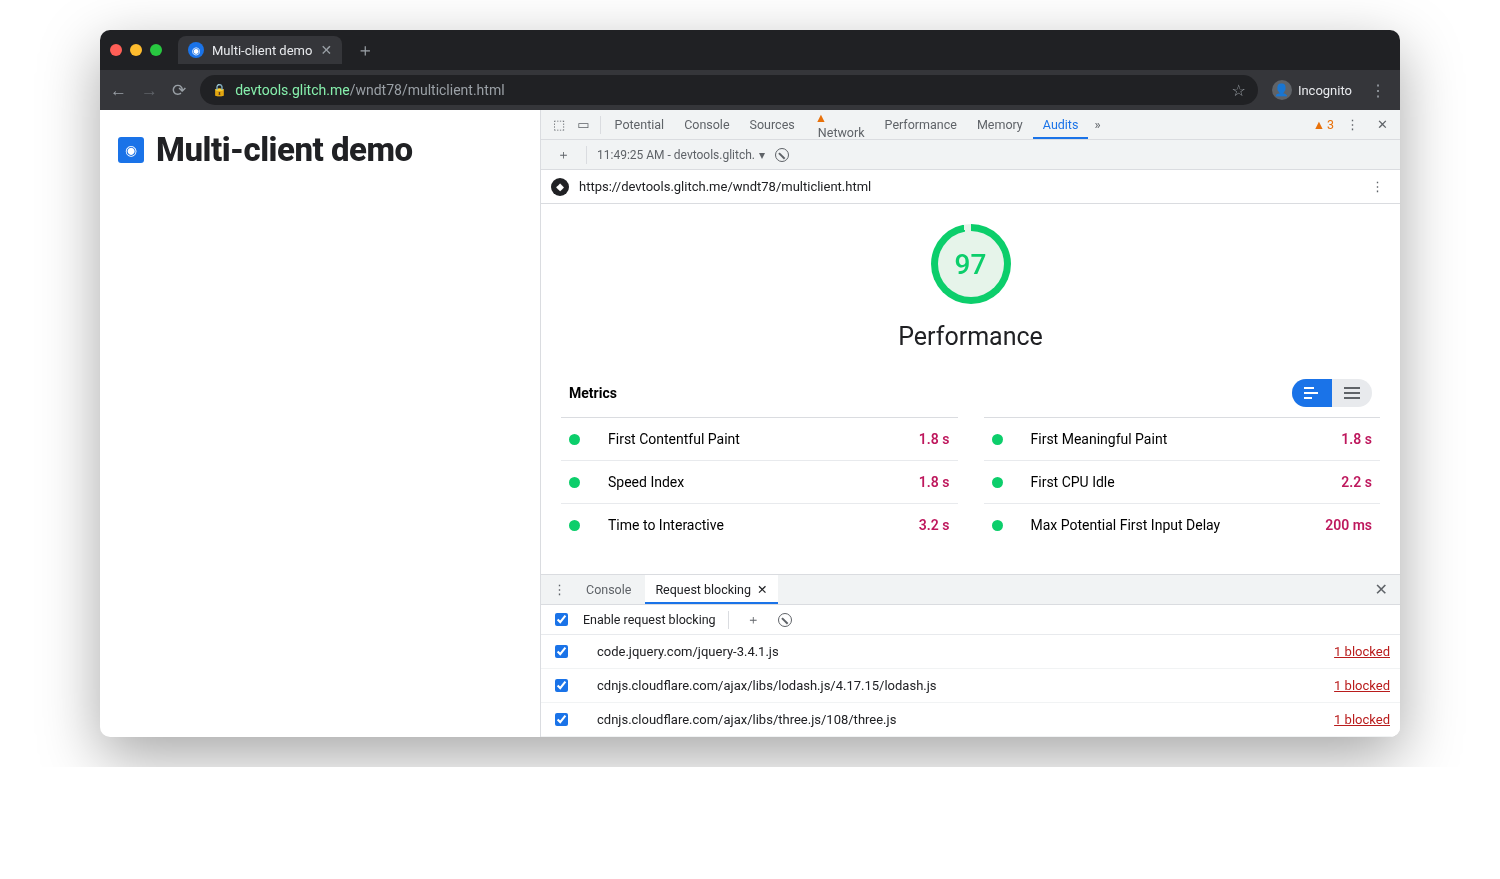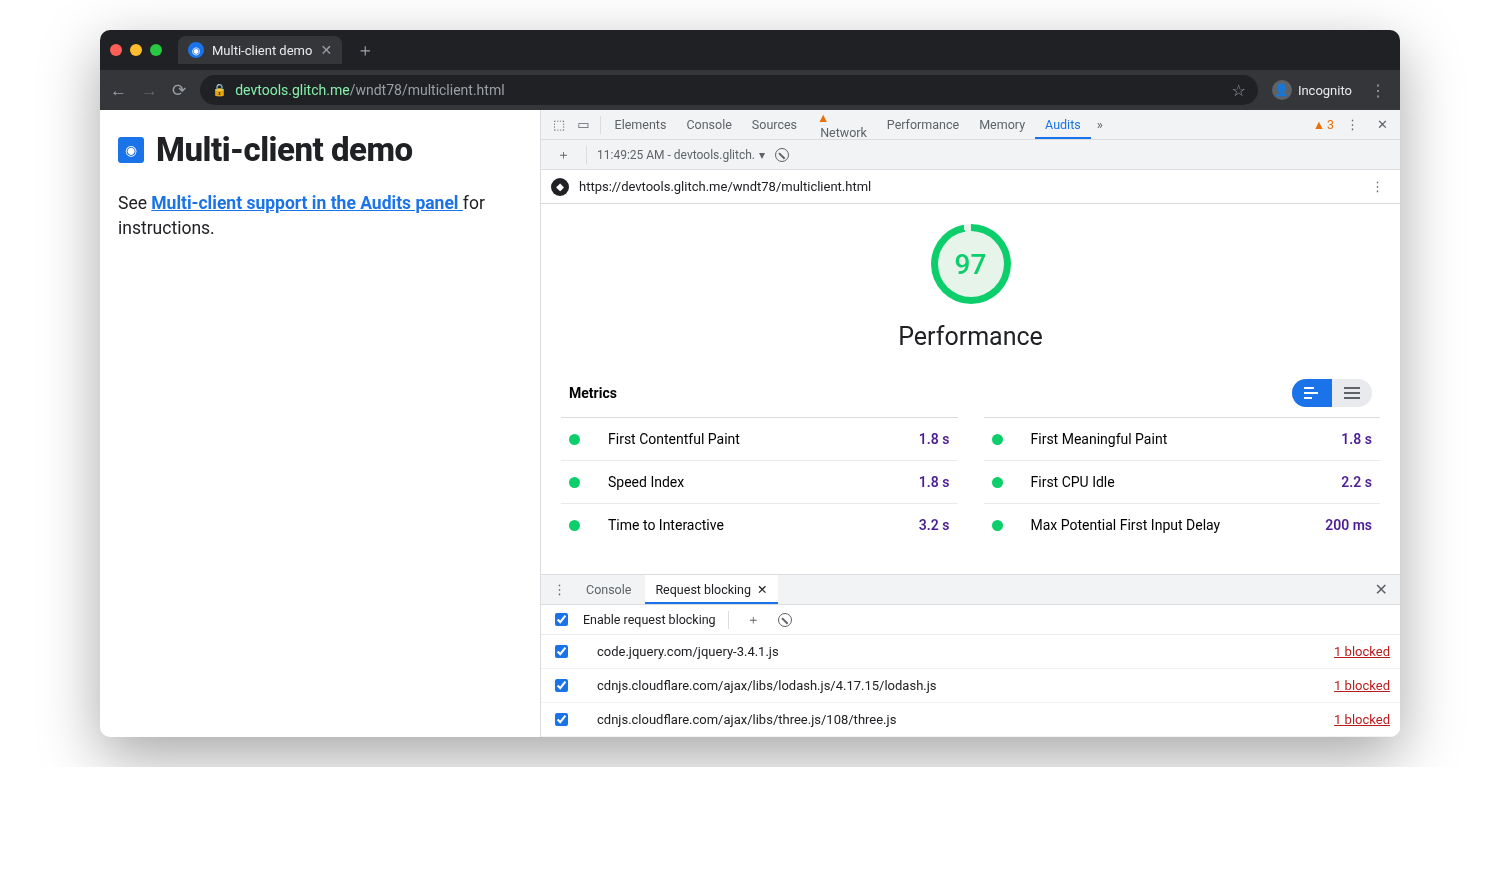--- a/index.html
+++ b/index.html
@@ -65,21 +65,21 @@
   .metrics-head h3 { font-size:14px; font-weight:700; margin:0; }
   .view-toggle { display:flex; background:#e8eaed; border-radius:16px; overflow:hidden; }
   .vt-btn { width:40px; height:28px; display:flex; align-items:center; justify-content:center; cursor:pointer; color:#5f6368; }
   .vt-btn.active { background:#1a73e8; color:#fff; }
 
   .metrics-grid { display:grid; grid-template-columns:1fr 1fr; column-gap:26px; margin-top:10px; }
   .metric-row { display:flex; align-items:center; justify-content:space-between; border-top:1px solid #e8eaed; padding:13px 8px; font-size:14px; }
   .metric-row:nth-child(-n+2){ border-top:1px solid #dadce0; }
   .metric-left { display:flex; align-items:center; gap:28px; }
   .bullet { width:11px; height:11px; border-radius:50%; background:#0cce6b; }
-  .metric-val { color:#4c1d95; font-weight:600; }
+  .metric-val { color:#be185d; font-weight:600; }
 
   .drawer { border-top:1px solid #dadce0; background:#fff; }
   .drawer-tabs { height:30px; display:flex; align-items:center; padding:0 6px; gap:4px; font-size:12.5px; color:#5f6368; background:#f1f3f4; border-bottom:1px solid #dadce0; }
   .drawer-tab { padding:7px 10px; cursor:pointer; display:flex; align-items:center; gap:6px; }
   .drawer-tab.active { color:#202124; border-bottom:2px solid #1a73e8; padding-bottom:5px; background:#fff; }
   .drawer-close { margin-left:auto; color:#5f6368; cursor:pointer; padding:0 6px; font-size:16px; }
 
   .rb-toolbar { height:30px; display:flex; align-items:center; gap:12px; padding:0 10px; font-size:12.5px; color:#202124; border-bottom:1px solid #e8eaed; }
   .chk { width:13px; height:13px; accent-color:#1a73e8; }
   .rb-sep { width:1px; height:18px; background:#dadce0; }
@@ -126,32 +126,29 @@
     </div>
   </div>
 
   <div class="content-row">
 
     <div class="page">
       <div class="page-title-row">
         <span class="page-logo">◉</span>
         <h1>Multi-client demo</h1>
       </div>
-      <p>
-        <span>See </span><a href="#">Multi-client support in the Audits panel </a><span>for instructions.</span>
-      </p>
     </div>
 
     <div class="devtools">
 
       <div class="dt-tabs">
         <span class="dt-ico">⬚</span>
         <span class="dt-ico">▭</span>
         <span class="dt-sep"></span>
-        <span class="dt-tab">Elements</span>
+        <span class="dt-tab">Potential</span>
         <span class="dt-tab">Console</span>
         <span class="dt-tab">Sources</span>
         <span class="dt-tab"><span class="dt-warn">▲</span>&nbsp;<span>Network</span></span>
         <span class="dt-tab">Performance</span>
         <span class="dt-tab">Memory</span>
         <span class="dt-tab active">Audits</span>
         <span class="dt-ico">»</span>
         <div class="dt-right">
           <span class="dt-warn">▲ <span>3</span></span>
           <span class="dt-ico">⋮</span>

